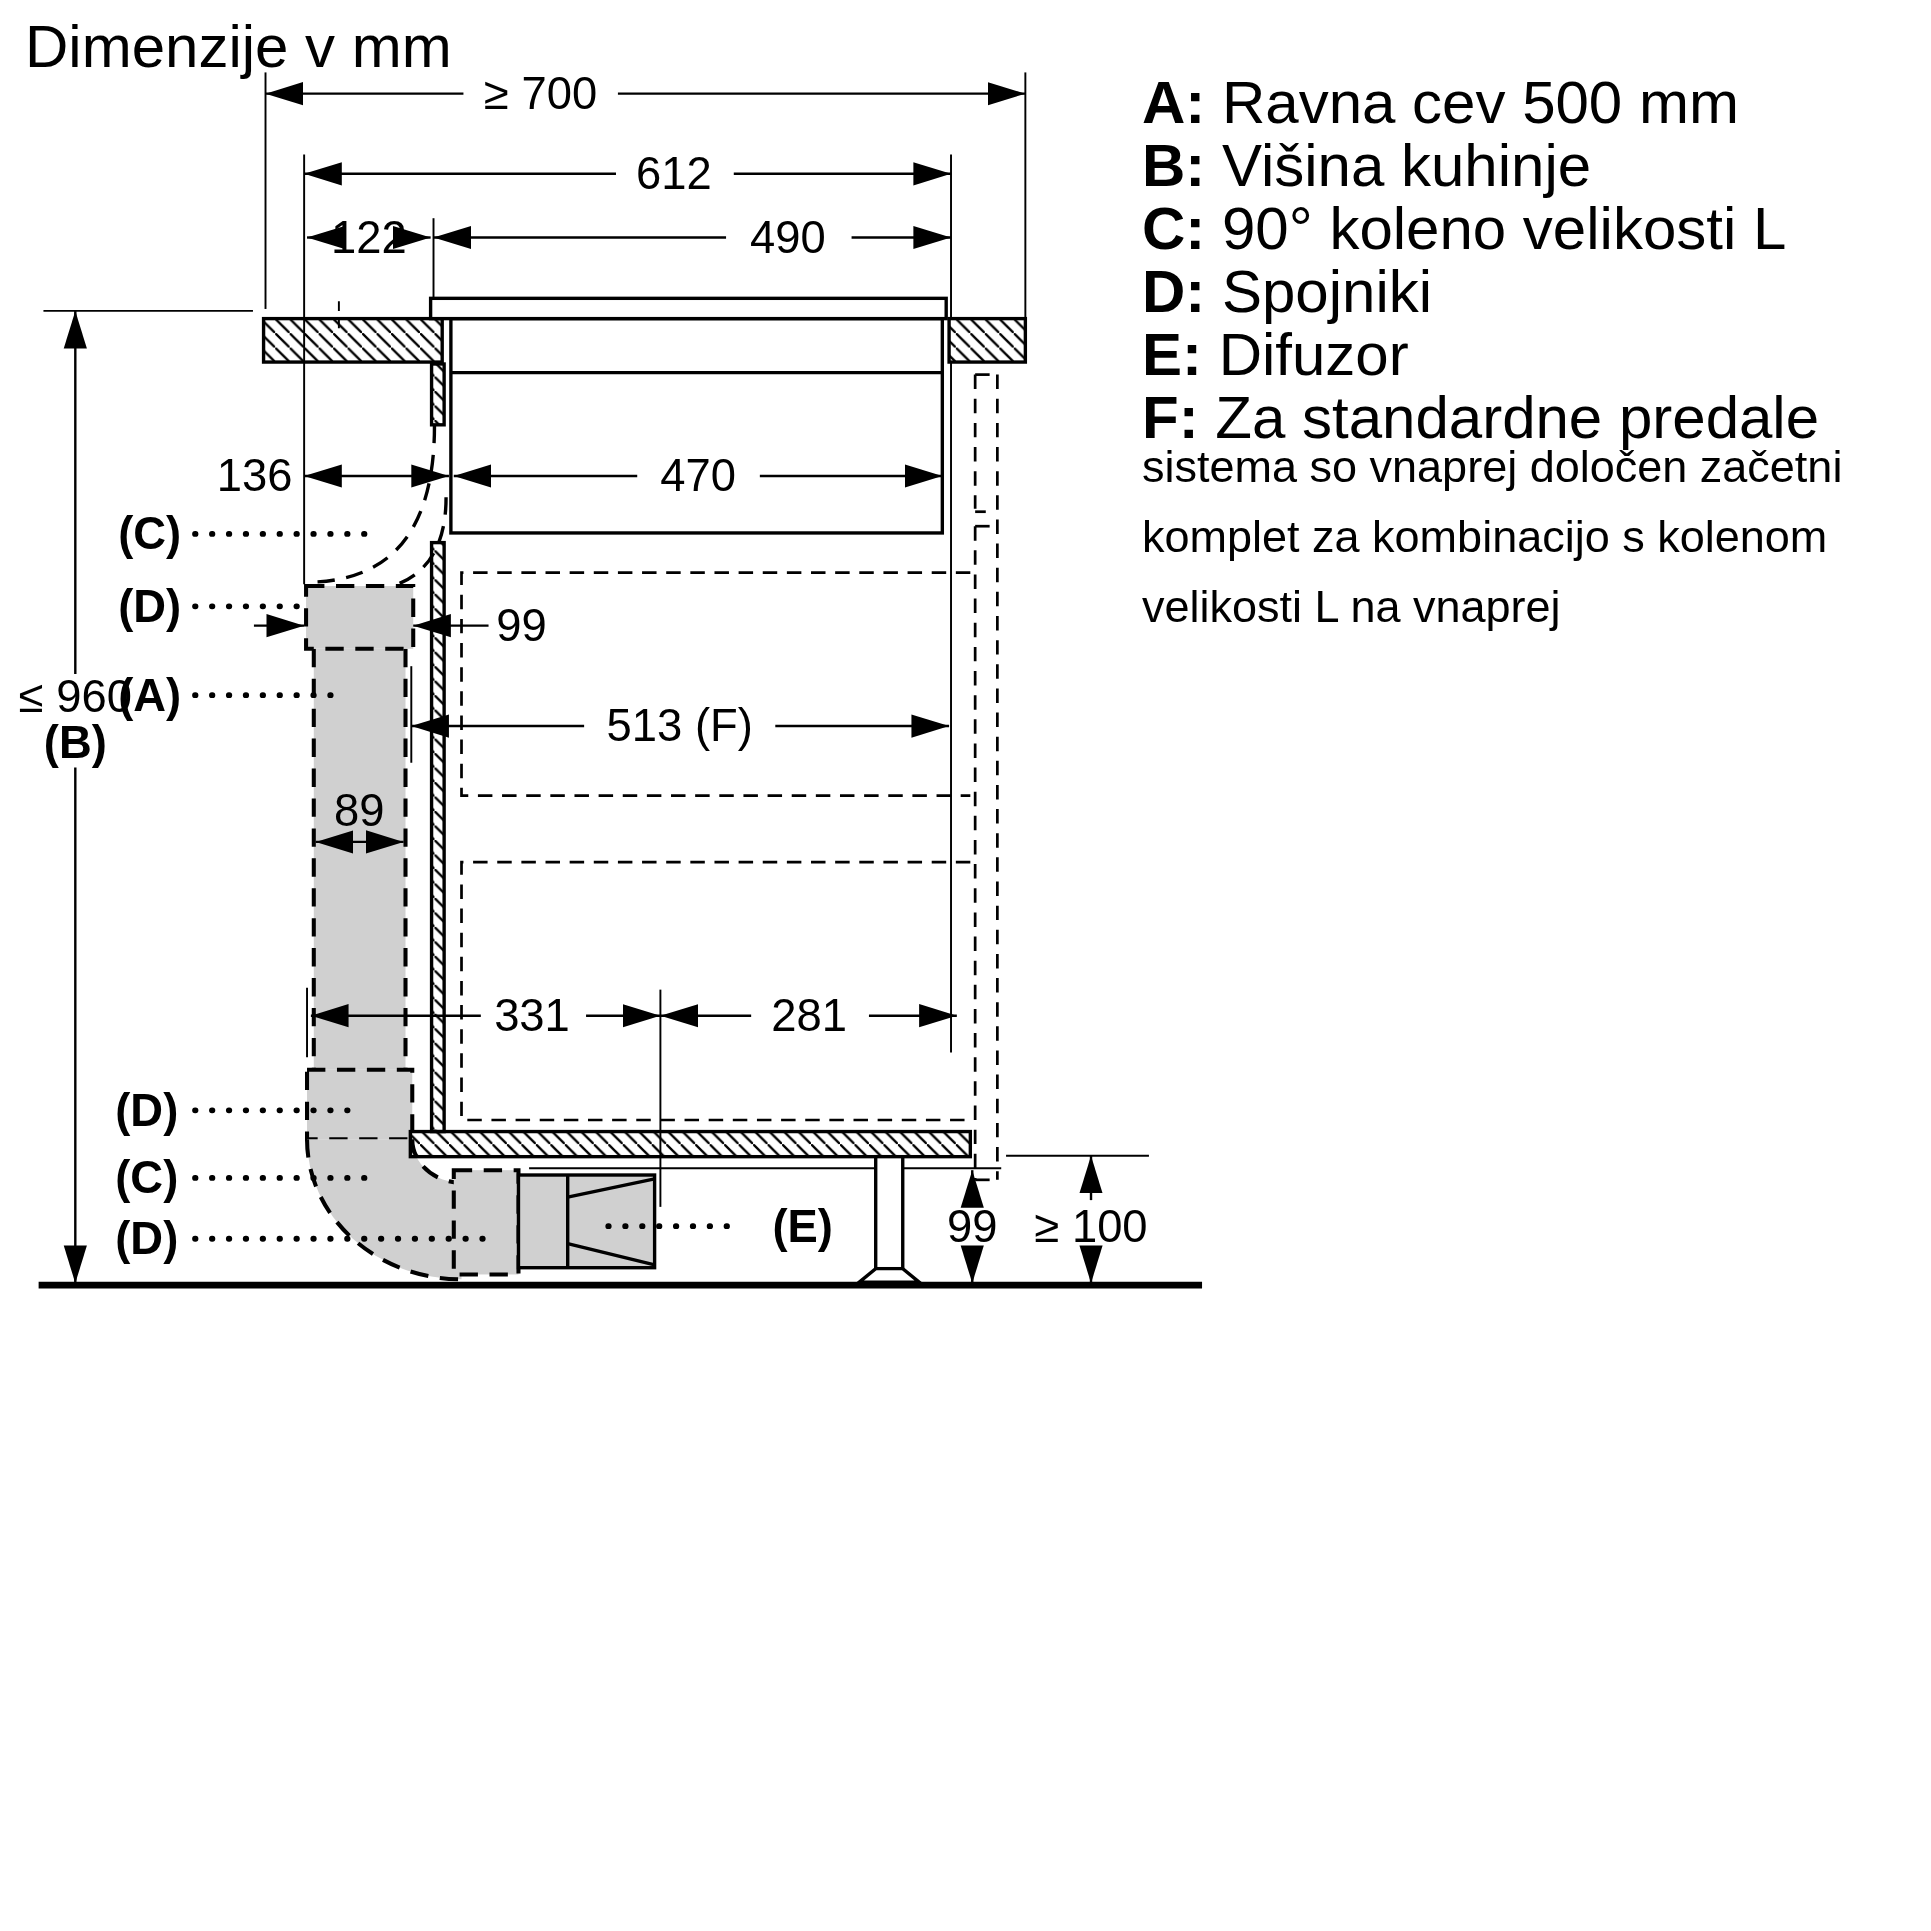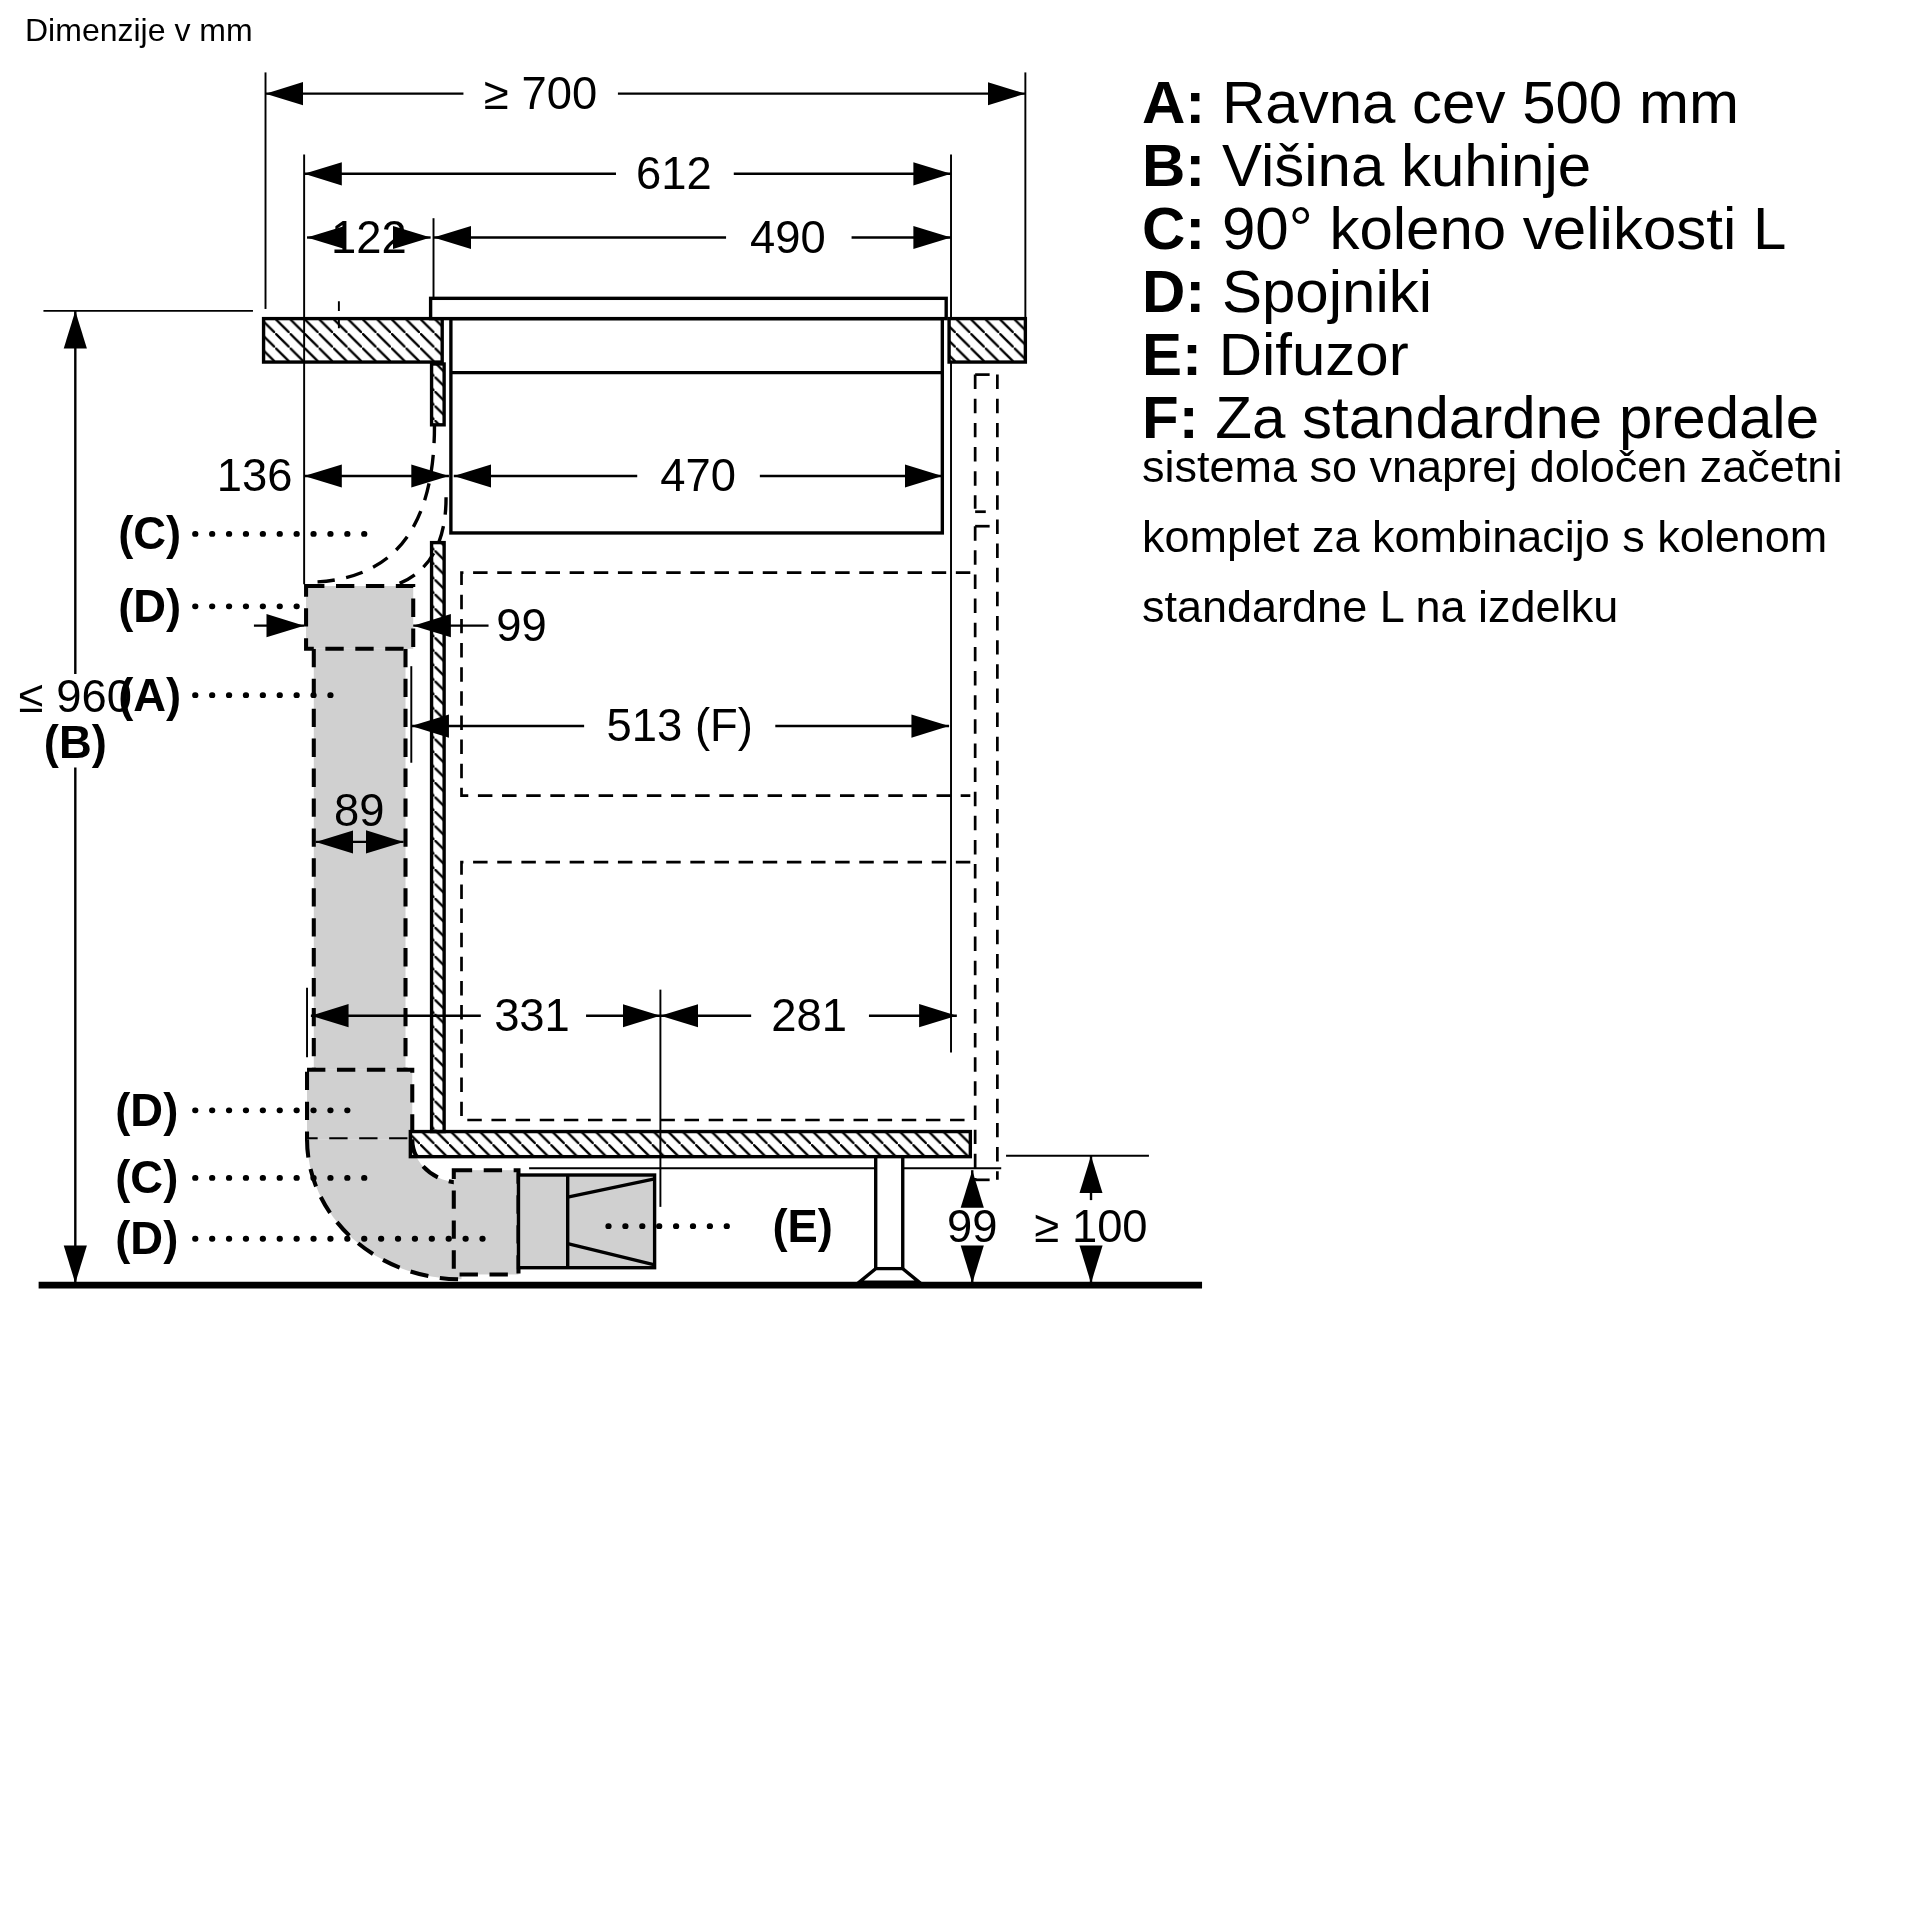--- a/index.html
+++ b/index.html
@@ -1,21 +1,21 @@
 <!DOCTYPE html>
 <html><head>
 <meta charset="utf-8">
 <style>
   html,body{margin:0;padding:0;}
   body{
     width:1931px;height:1931px;background:#ffffff;position:relative;overflow:hidden;
     font-family:"Liberation Sans", sans-serif;color:#000;
   }
   .abs{position:absolute;}
-  #title{left:25px;top:11.6px;font-size:32px;}
+  #title{left:25px;top:11.6px;font-size:60px;}
   #legend{left:1142px;top:71px;font-size:60px;line-height:63px;white-space:nowrap;}
   #legend .key{font-weight:bold;}
   #note{left:1142px;top:432px;font-size:45px;line-height:70px;white-space:nowrap;}
   svg{position:absolute;left:0;top:0;}
   svg text{font-family:"Liberation Sans", sans-serif;font-size:47px;fill:#000;}
   svg text.b{font-weight:bold;}
   .ln{stroke:#000;fill:none;stroke-width:2.5px;}
   .thin{stroke:#000;fill:none;stroke-width:2px;}
   .struct{stroke:#000;fill:#fff;stroke-width:3.5px;}
   .structln{stroke:#000;fill:none;stroke-width:3.5px;}
@@ -39,21 +39,21 @@
   <div><span class="key">B:</span> <span>Višina kuhinje</span></div>
   <div><span class="key">C:</span> <span>90° koleno velikosti L</span></div>
   <div><span class="key">D:</span> <span>Spojniki</span></div>
   <div><span class="key">E:</span> <span>Difuzor</span></div>
   <div><span class="key">F:</span> <span>Za standardne predale</span></div>
 </div>
 
 <div id="note" class="abs">
   <div>sistema so vnaprej določen začetni</div>
   <div>komplet za kombinacijo s kolenom</div>
-  <div>standardne L na izdelku</div>
+  <div>velikosti L na vnaprej</div>
 </div>
 
 <svg width="1931" height="1931" viewBox="0 0 2000 2000">
   <defs>
     <pattern id="hatch" patternUnits="userSpaceOnUse" width="15" height="15">
       <path d="M-2,-2 l19,19" stroke="#000" stroke-width="2.4"></path>
     </pattern>
     <marker id="aE" viewBox="0 0 40 28" refX="39" refY="14" markerWidth="40" markerHeight="28" orient="auto" markerUnits="userSpaceOnUse">
       <path d="M0,2 L39,14 L0,26 Z" fill="#000"></path>
     </marker>

